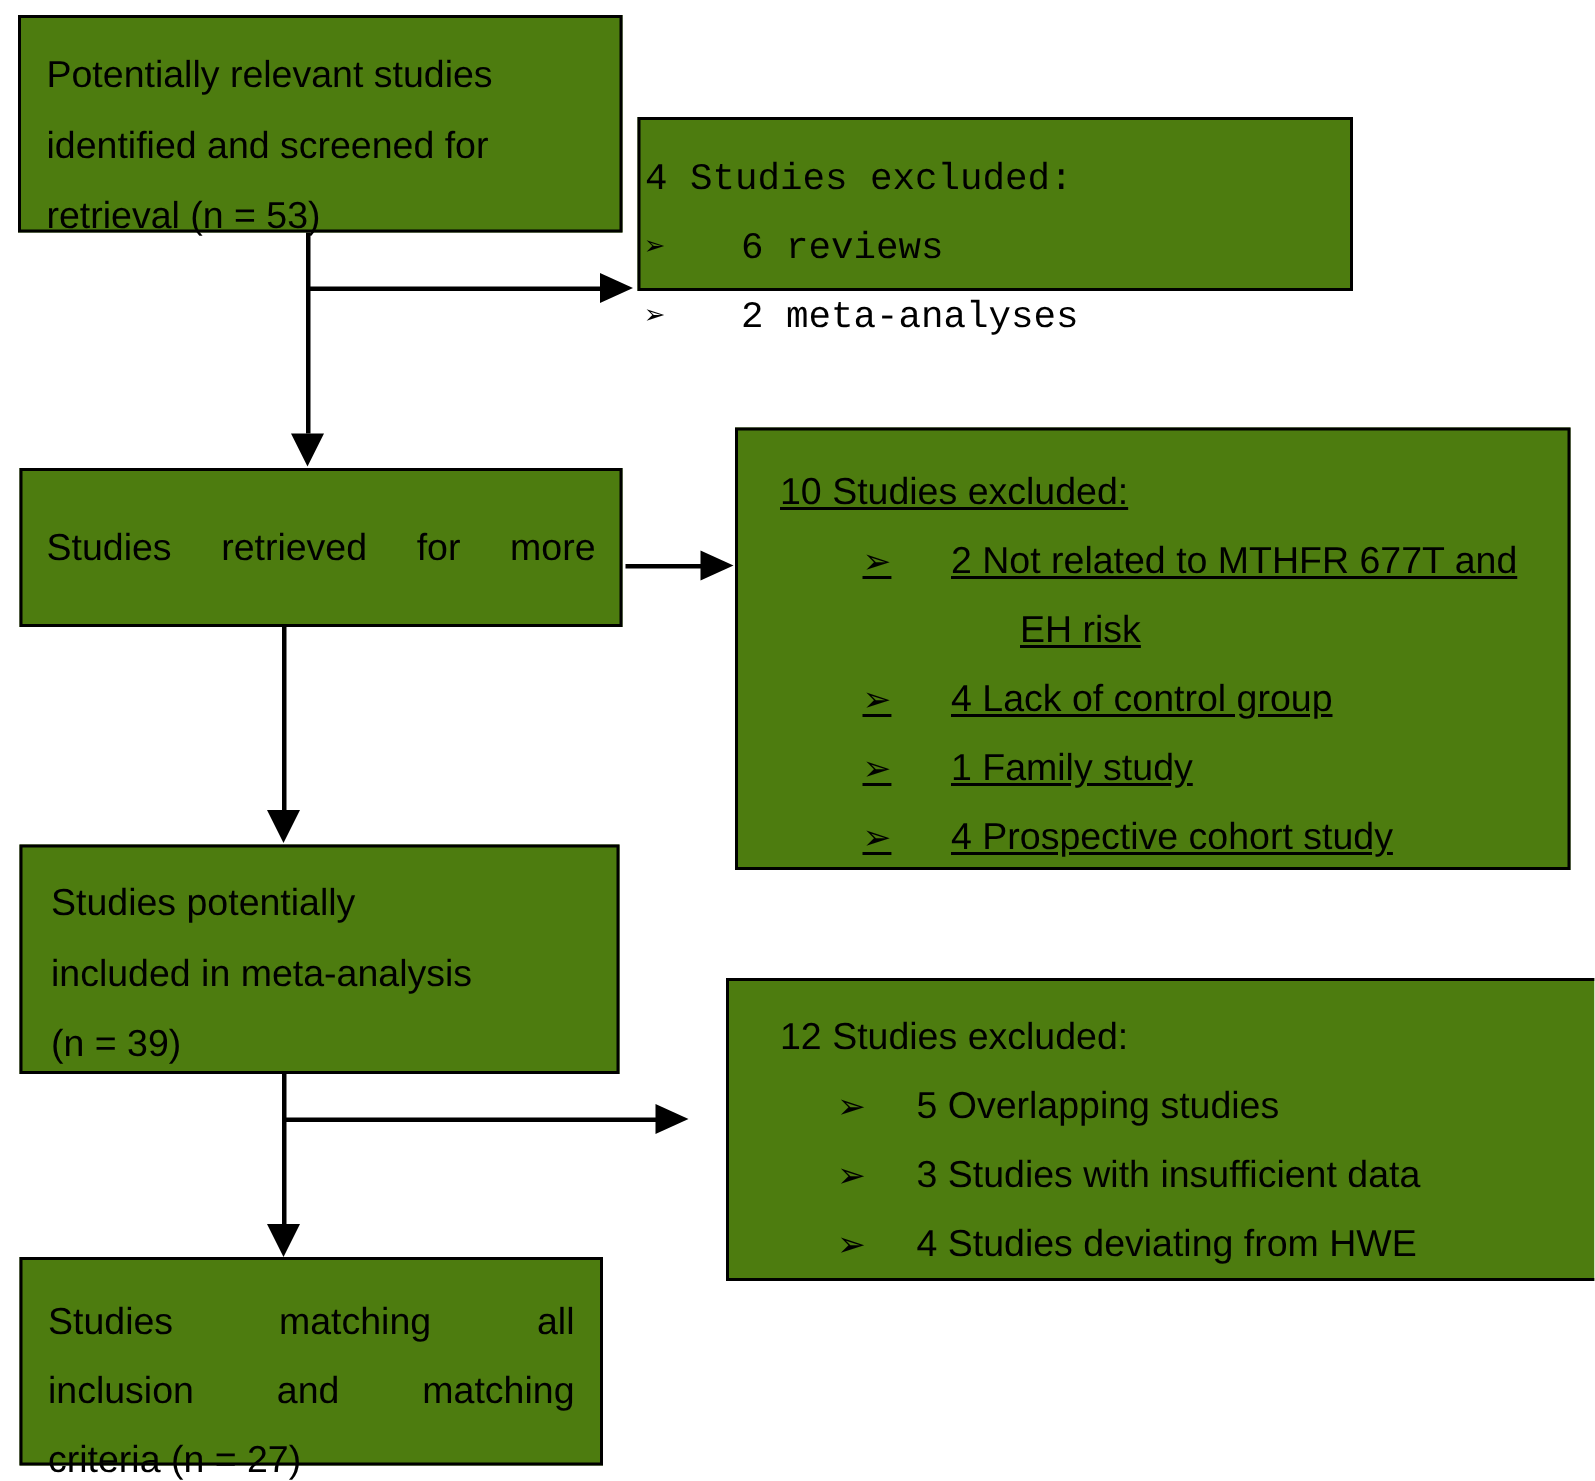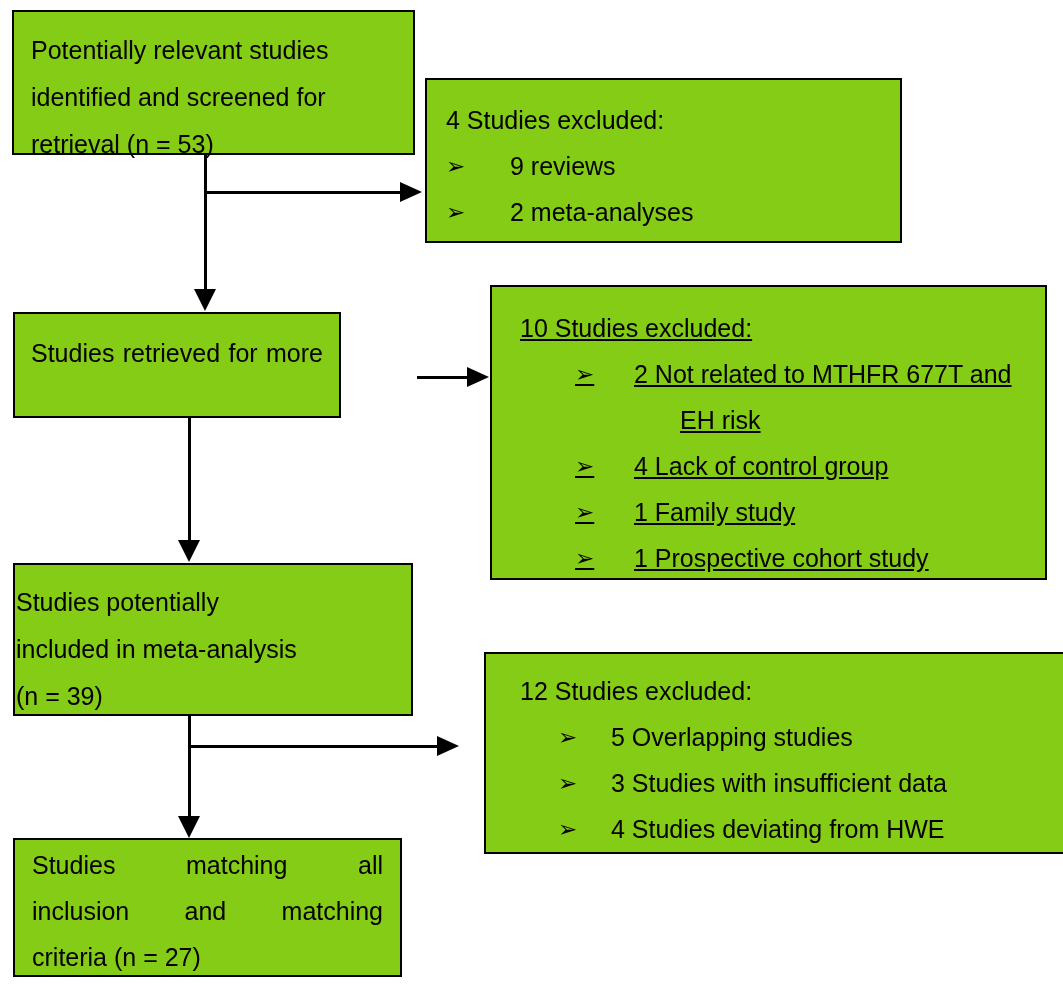--- a/index.html
+++ b/index.html
@@ -9,21 +9,21 @@
     width: 1063px;
     height: 987px;
     background: #ffffff;
     font-family: "Liberation Sans", sans-serif;
     color: #000000;
     overflow: hidden;
   }
   .fc-box {
     position: absolute;
     border: 2px solid #000000;
-    background: #84cc16;
+    background: #4d7c0f;
     font-size: 25px;
     line-height: 46px;
     color: #000000;
   }
   .tline { white-space: nowrap; }
   .jline { text-align: justify; text-align-last: justify; white-space: normal; }
   .box-title { white-space: nowrap; }
   .bullet-row {
     display: flex;
     align-items: flex-start;
@@ -36,31 +36,31 @@
   .bullet-text {
     line-height: 46px;
   }
   .wrap-indent {
     margin-left: 46px;
     text-indent: -46px;
     white-space: normal;
   }
   
   #box-screened   { left: 12px;  top: 10px;  width: 403px; height: 145px; padding: 15px 17px; line-height: 47px; }
-  #box-excl-screen{ left: 425px; top: 78px;  width: 477px; height: 165px; padding: 17px 19px; }
+  #box-excl-screen{ left: 425px; top: 78px;  width: 477px; height: 116px; padding: 17px 3px; font-family: Liberation Mono, monospace; }
   #box-excl-screen .bullet-icon { width: 64px; }
-  #box-retrieved  { left: 13px;  top: 312px; width: 328px; height: 106px; padding: 16px 16px; line-height: 47px; }
+  #box-retrieved  { left: 13px;  top: 312px; width: 402px; height: 106px; padding: 28px 16px; line-height: 47px; }
   #box-excl-eval  { left: 490px; top: 285px; width: 557px; height: 295px; padding: 18px 28px; text-decoration: underline; }
   #box-excl-eval .bullet-row { padding-left: 55px; }
   #box-excl-eval .bullet-icon { width: 59px; }
-  #box-potential  { left: 13px;  top: 563px; width: 400px; height: 153px; padding: 14px 1px; line-height: 47px; }
+  #box-potential  { left: 13px;  top: 563px; width: 400px; height: 153px; padding: 14px 19px; line-height: 47px; }
   #box-excl-meta  { left: 465px; top: 652px; width: 583px; height: 202px; padding: 14px 18px 14px 34px; margin-left: 19px; }
   #box-excl-meta .bullet-row { padding-left: 38px; }
   #box-excl-meta .bullet-icon { width: 53px; }
-  #box-final      { left: 13px;  top: 838px; width: 389px; height: 139px; padding: 2px 17px; line-height: 46px; }
+  #box-final      { left: 13px;  top: 838px; width: 389px; height: 139px; padding: 18px 17px; line-height: 46px; }
   
   .hline, .vline { position: absolute; background: #000000; }
   .arrow-down {
     position: absolute; width: 0; height: 0;
     border-left: 11px solid transparent;
     border-right: 11px solid transparent;
     border-top: 22px solid #000000;
   }
   .arrow-right {
     position: absolute; width: 0; height: 0;
@@ -89,21 +89,21 @@
   <div class="fc-box" id="box-screened">
     <div class="tline">Potentially relevant studies</div>
     <div class="tline">identified and screened for</div>
     <div class="tline">retrieval (n = 53)</div>
   </div>
 
   <div class="fc-box" id="box-excl-screen">
     <div class="box-title">4 Studies excluded:</div>
     <div class="bullet-row">
       <span class="bullet-icon">➢</span>
-      <span class="bullet-text">9 reviews</span>
+      <span class="bullet-text">6 reviews</span>
     </div>
     <div class="bullet-row">
       <span class="bullet-icon">➢</span>
       <span class="bullet-text">2 meta-analyses</span>
     </div>
   </div>
 
   <div class="fc-box" id="box-retrieved">
     <div class="jline">Studies retrieved for more</div>
   </div>
@@ -117,21 +117,21 @@
     <div class="bullet-row">
       <span class="bullet-icon">➢</span>
       <span class="bullet-text">4 Lack of control group</span>
     </div>
     <div class="bullet-row">
       <span class="bullet-icon">➢</span>
       <span class="bullet-text">1 Family study</span>
     </div>
     <div class="bullet-row">
       <span class="bullet-icon">➢</span>
-      <span class="bullet-text">1 Prospective cohort study</span>
+      <span class="bullet-text">4 Prospective cohort study</span>
     </div>
   </div>
 
   <div class="fc-box" id="box-potential">
     <div class="tline">Studies potentially</div>
     <div class="tline">included in meta-analysis</div>
     <div class="tline">(n = 39)</div>
   </div>
 
   <div class="fc-box" id="box-excl-meta">

